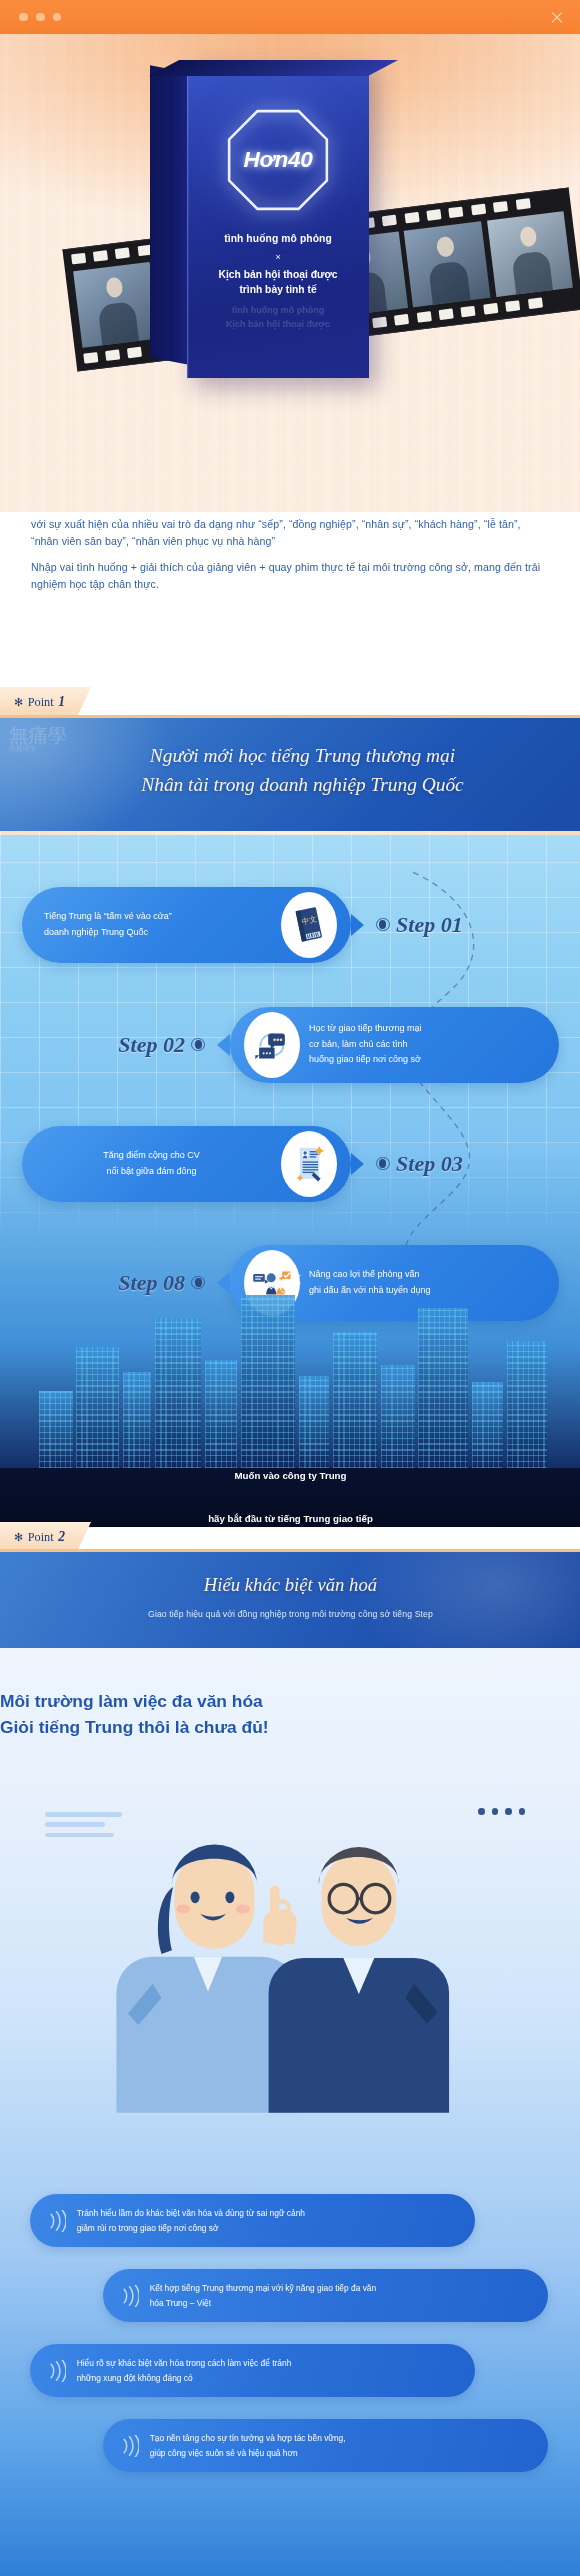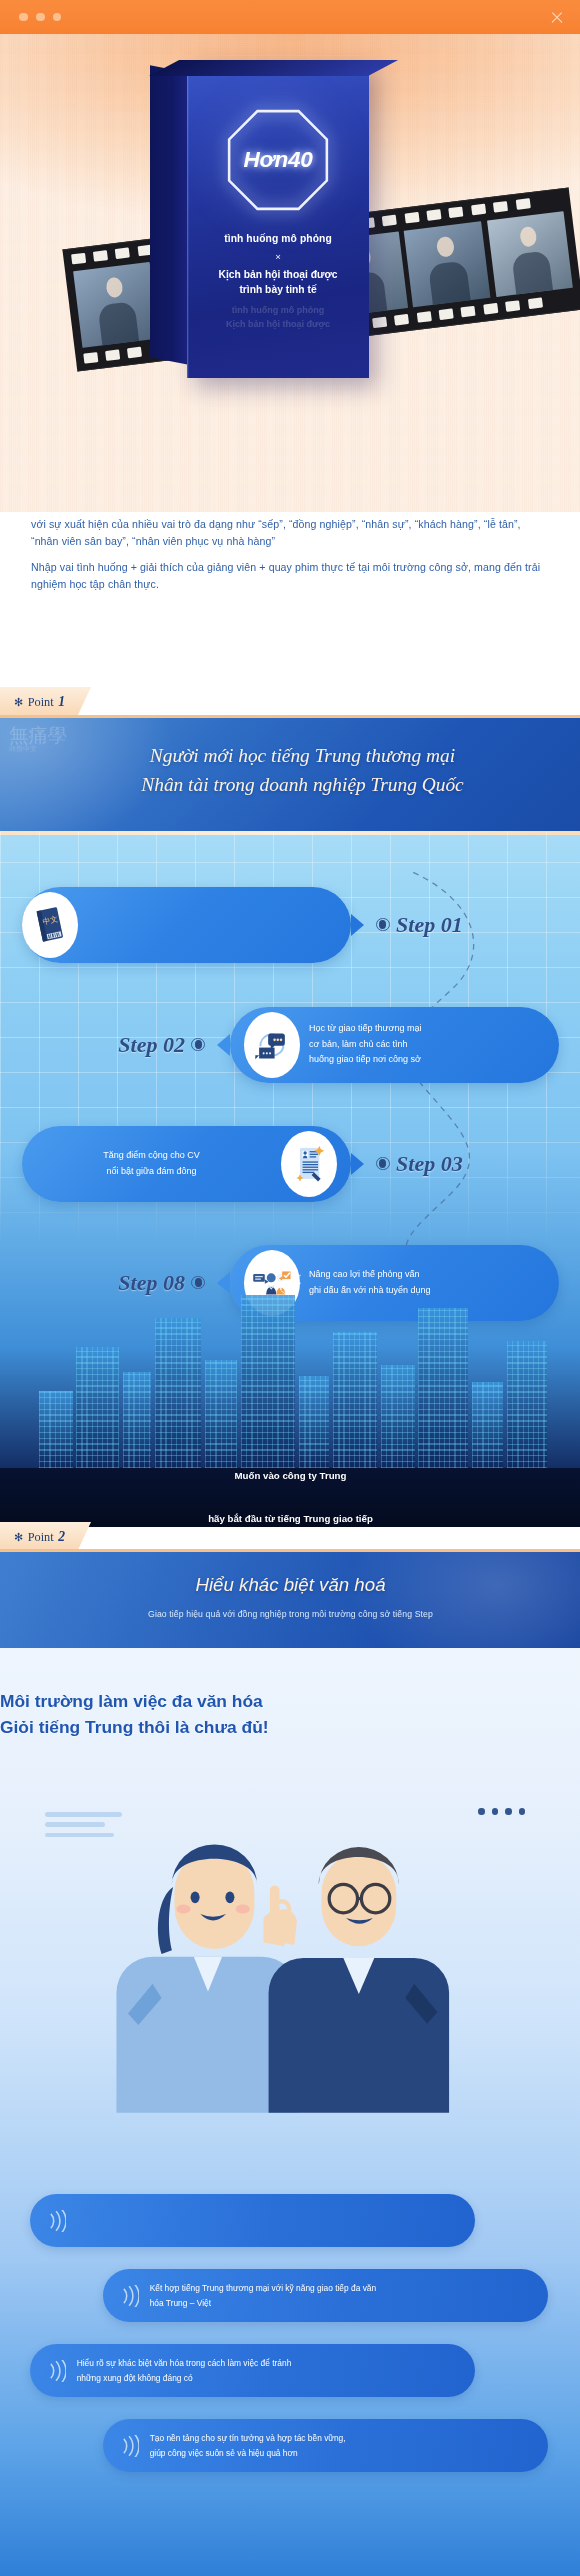--- a/index.html
+++ b/index.html
@@ -231,21 +231,21 @@
     position:absolute; left:0; top:1552px; width:581px; height:97px;
     background:linear-gradient(120deg,#3f7fd0 0%,#2a63be 40%,#1d50ae 72%,#17449f 100%);
     overflow:hidden;
   }
   .banner2:before{
     content:""; position:absolute; right:-26px; top:-39px; width:271px; height:181px;
     background:radial-gradient(ellipse at 60% 40%, rgba(255,255,255,.16), transparent 65%);
   }
   .banner2 .h{
     position:absolute; left:0; top:22px; width:100%; text-align:center;
-    color:#fdf2e1; font-family:Liberation Sans, sans-serif; font-style:italic;
+    color:#fdf2e1; font-family:Liberation Serif, serif; font-style:italic;
     font-size:18.7px; text-shadow:0 1.3px 3.2px rgba(10,30,80,.35);
   }
   .banner2 .s{
     position:absolute; left:0; top:57px; width:100%; text-align:center;
     color:#dbe9fb; font-size:8.7px; letter-spacing:0.1px;
   }
 
   
   .sec3{
     position:absolute; left:0; top:1648px; width:581px; height:928px;
@@ -403,20 +403,22 @@
   <div class="flow-top-rule"></div>
   <div class="grid-lines"></div>
 
   <svg class="dashcurve" viewBox="0 0 900 700" width="581" height="452">
     <path d="M640,64 C740,110 760,190 700,245 C640,300 600,330 655,395
              C710,460 760,500 700,560 C645,615 600,640 650,690" fill="none" stroke="#4a6f9e" stroke-width="2" stroke-dasharray="9 8" opacity=".75"></path>
   </svg>
 
   <div class="step-row" style="top:45px;">
     <div class="pill left">
+      <div class="ptext" style="white-space:pre-line">Tiếng Trung là “tấm vé vào cửa”
+doanh nghiệp Trung Quốc</div>
       <div class="icon-oval">
         <svg width="34" height="40" viewBox="0 0 52 62">
           <g transform="rotate(-12 26 31)">
             <rect x="10" y="6" width="32" height="48" rx="2" fill="#27467e"></rect>
             <rect x="10" y="6" width="7" height="48" fill="#1d3764"></rect>
             <text x="28" y="28" font-size="12" fill="#f5c88a" text-anchor="middle" font-family="DejaVu Sans">中文</text>
             <rect x="18" y="44" width="22" height="8" fill="#d8e6f5"></rect>
             <g fill="#1d3764">
               <rect x="20" y="45" width="1.5" height="6"></rect>
                 <rect x="23" y="45" width="1" height="6"></rect>
@@ -634,20 +636,22 @@
       </g>
     </svg>
   </div>
 
   <div class="msgcard" style="left:30px;  top:546px;  width:445px;">
     <svg class="wave" width="19.4" height="22" viewBox="0 0 30 34">
       <path d="M6,6 a16,16 0 0 1 0,22" fill="none" stroke="#bcd8f6" stroke-width="2.4"></path>
       <path d="M14,2 a22,22 0 0 1 0,30" fill="none" stroke="#bcd8f6" stroke-width="2.4"></path>
       <path d="M22,-2 a28,28 0 0 1 0,38" fill="none" stroke="#bcd8f6" stroke-width="2.4"></path>
     </svg>
+    <div class="mtext" style="white-space:pre-line">Tránh hiểu lầm do khác biệt văn hóa và dùng từ sai ngữ cảnh
+giảm rủi ro trong giao tiếp nơi công sở</div>
   </div>
 
   <div class="msgcard" style="left:30px;  top:696px; width:445px;">
     <svg class="wave" width="19.4" height="22" viewBox="0 0 30 34">
       <path d="M6,6 a16,16 0 0 1 0,22" fill="none" stroke="#bcd8f6" stroke-width="2.4"></path>
       <path d="M14,2 a22,22 0 0 1 0,30" fill="none" stroke="#bcd8f6" stroke-width="2.4"></path>
       <path d="M22,-2 a28,28 0 0 1 0,38" fill="none" stroke="#bcd8f6" stroke-width="2.4"></path>
     </svg>
     <div class="mtext" style="white-space:pre-line">Hiểu rõ sự khác biệt văn hóa trong cách làm việc để tránh
 những xung đột không đáng có</div>

